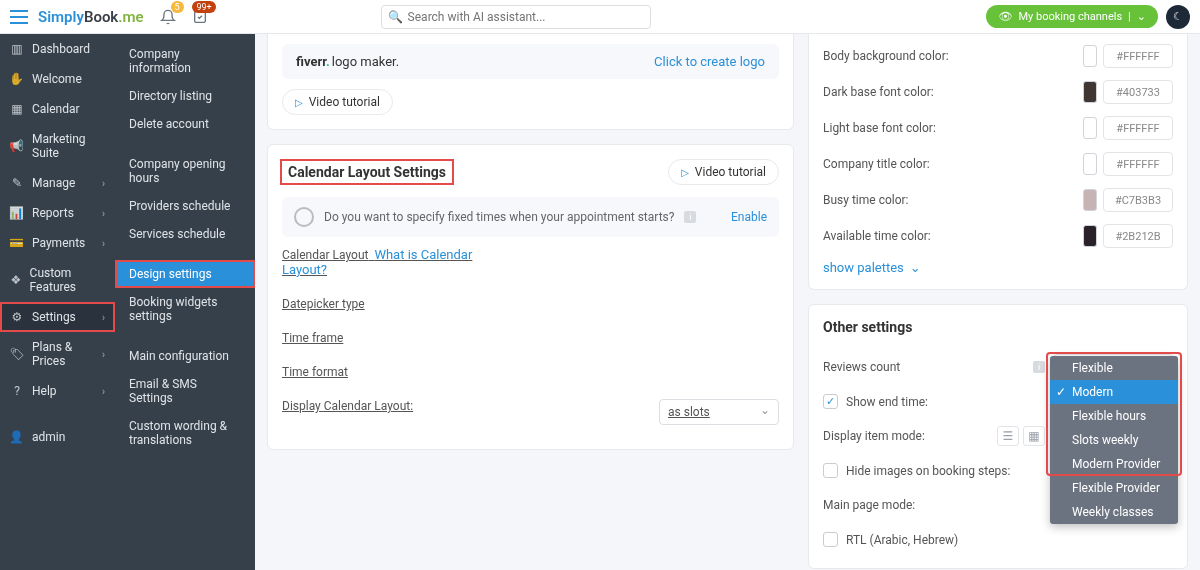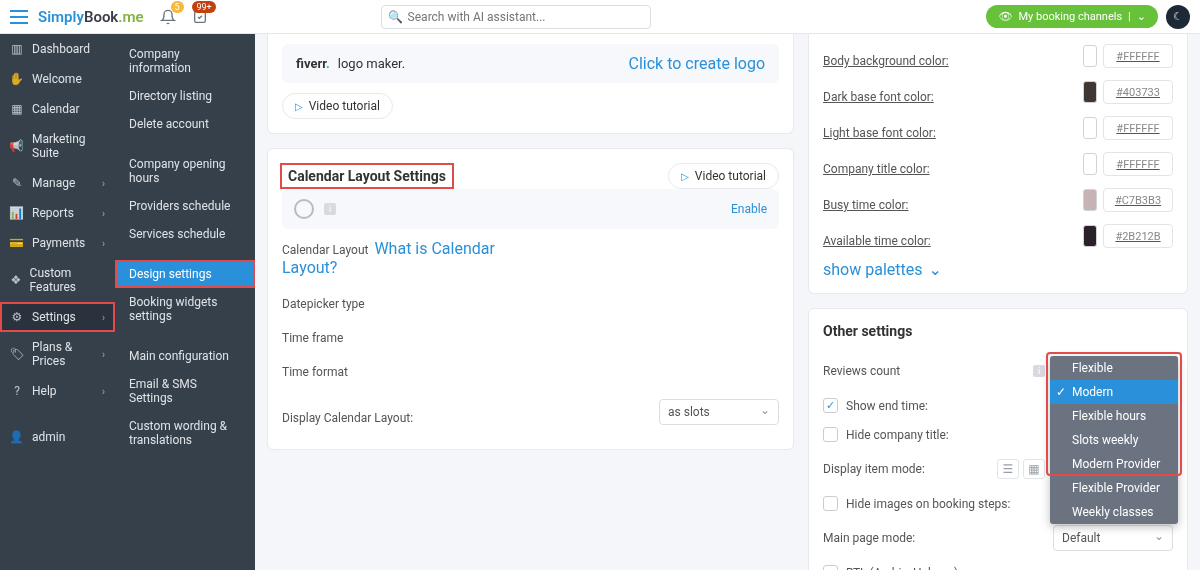--- a/index.html
+++ b/index.html
@@ -45,49 +45,49 @@
   .col-left { flex:1; min-width:0; }
   .col-right { width:380px; }
   
   .card { background:#fff; border:1px solid #e7e9ed; border-radius:6px; padding:14px; margin-top:14px; }
   
   
   .logo-card { background:#fff; border:1px solid #e7e9ed; border-radius:0 0 6px 6px; padding:10px 14px 14px 14px; margin-top:0; border-top:none; }
   .fiverr-row { background:#f6f8fb; border-radius:6px; padding:10px 14px; display:flex; align-items:center; justify-content:space-between; }
   .fiverr { font-weight:700; font-size:13px; }
   .fiverr .dot { color:#1dbf73; }
-  .fiverr .lm { font-weight:400; margin-left:8px; }
-  .link { color:#2a90d9; font-size:16px; cursor:pointer; }
+  .fiverr .lm { font-weight:400; margin-left:2px; }
+  .link { color:#2a90d9; font-size:13px; cursor:pointer; }
   .vt-btn { display:inline-flex; align-items:center; gap:6px; border:1px solid #e7e9ed; border-radius:14px; padding:5px 12px; font-size:12px; margin-top:10px; cursor:pointer; }
   .play { color:#2a90d9; font-size:10px; }
   
   
-  .card-head { display:flex; align-items:center; justify-content:space-between; margin-bottom:0; }
+  .card-head { display:flex; align-items:center; justify-content:space-between; margin-bottom:12px; }
   .card-title { font-weight:700; font-size:14px; padding:3px 6px; }
   .card-title.highlight { outline:2px solid #e34b4b; outline-offset:0; }
   .notice { background:#f6f8fb; border-radius:6px; padding:10px 12px; display:flex; align-items:center; gap:10px; font-size:12px; color:#666; }
   .clock-icon { width:20px; height:20px; border:2px solid #bbb; border-radius:50%; position:relative; }
   .info-icon { width:12px; height:12px; background:#d7dbe0; color:#fff; border-radius:2px; display:inline-flex; align-items:center; justify-content:center; font-size:9px; }
   .enable-link { margin-left:auto; color:#2a90d9; cursor:pointer; }
   
-  .setting-row { display:flex; align-items:flex-end; padding:10px 0; font-size:12px; color:#555; position:relative; }
+  .setting-row { display:flex; align-items:flex-start; padding:10px 0; font-size:12px; color:#555; position:relative;text-decoration:underline; }
   .setting-label { width:230px; }
   .setting-control { flex:1; display:flex; justify-content:flex-end; }
   .select { width:120px; height:26px; border:1px solid #dcdee3; border-radius:4px; background:#fff; padding:0 22px 0 8px; font-size:12px; color:#555; position:relative; display:flex; align-items:center; }
   .select::after { content:"⌄"; position:absolute; right:8px; color:#999; font-size:12px; top:3px; }
   
   
   .dropdown-open { position:absolute; right:22px; top:356px; width:128px; background:#6b7280; border-radius:3px; overflow:hidden; z-index:20; color:#fff; font-size:12px; box-shadow:0 3px 10px rgba(0,0,0,.25); }
   .dd-item { padding:5px 10px 5px 22px; position:relative; cursor:pointer; }
   .dd-item.selected { background:#2a90d9; }
   .dd-item.selected::before { content:"✓"; position:absolute; left:6px; }
   .dropdown-highlight { position:absolute; right:20px; top:354px; width:132px; height:120px; outline:2px solid #e34b4b; z-index:21; pointer-events:none; border-radius:2px; }
   
   
-  .color-row { display:flex; align-items:flex-end; justify-content:space-between; padding:6px 0; font-size:12px; color:#555;text-decoration:underline; }
+  .color-row { display:flex; align-items:center; justify-content:space-between; padding:6px 0; font-size:12px; color:#555; }
   .swatch-group { display:flex; align-items:center; gap:6px; }
   .swatch { width:14px; height:22px; border-radius:3px; border:1px solid #d0d3d8; }
   .hexfield { width:70px; height:24px; border:1px solid #e2e4e8; border-radius:4px; font-size:11px; color:#888; display:flex; align-items:center; justify-content:center; background:#fff; }
   
   .section-title { font-weight:700; font-size:14px; margin-bottom:12px; }
   .osr { display:flex; align-items:center; padding:7px 0; font-size:12px; color:#555; gap:8px; }
   .osr .lab { flex:1; }
   .chk { width:15px; height:15px; border:1px solid #c9cdd3; border-radius:3px; display:inline-flex; align-items:center; justify-content:center; color:#2a90d9; font-size:11px; background:#fff; }
   .chk.checked::before { content:"✓"; }
   .mode-icons { display:flex; gap:4px; }
@@ -233,20 +233,21 @@
       <div class="card" style="position:relative;">
         <div class="card-head">
           <span class="card-title highlight">Calendar Layout Settings</span>
           <div class="vt-btn" style="margin-top:0">
             <span class="play">▷</span>
             <span>Video tutorial</span>
           </div>
         </div>
         <div class="notice">
           <span class="clock-icon"></span>
+          <span>Do you want to specify fixed times when your appointment starts?</span>
           <span class="info-icon">i</span>
           <span class="enable-link">Enable</span>
         </div>
 
         <div class="setting-row">
           <div class="setting-label">
             <span>Calendar Layout</span>&nbsp;
             <span class="link">What is Calendar Layout?</span>
           </div>
         </div>
@@ -319,24 +320,20 @@
         <div class="osr">
           <span class="lab">Reviews count</span>
           <span class="info-icon">i</span>
           <div class="select sel-sm">
               <span>Unlimited</span>
             </div>
         </div>
         <div class="osr">
           <span class="chk checked"></span>
           <span class="lab">Show end time:</span>
-        </div>
-        <div class="osr">
-          <span class="chk"></span>
-          <span class="lab">Hide company title:</span>
         </div>
         <div class="osr">
           <span class="lab">Display item mode:</span>
           <div class="mode-icons">
             <div class="mode-ic">☰</div>
             <div class="mode-ic">▦</div>
           </div>
           <div class="select sel-sm">
               <span>block</span>
             </div>

